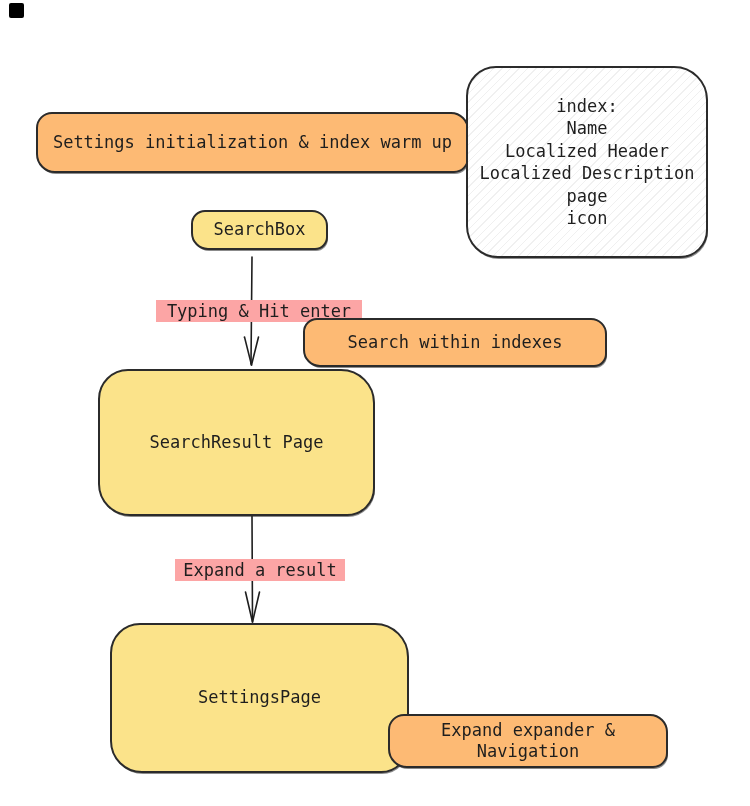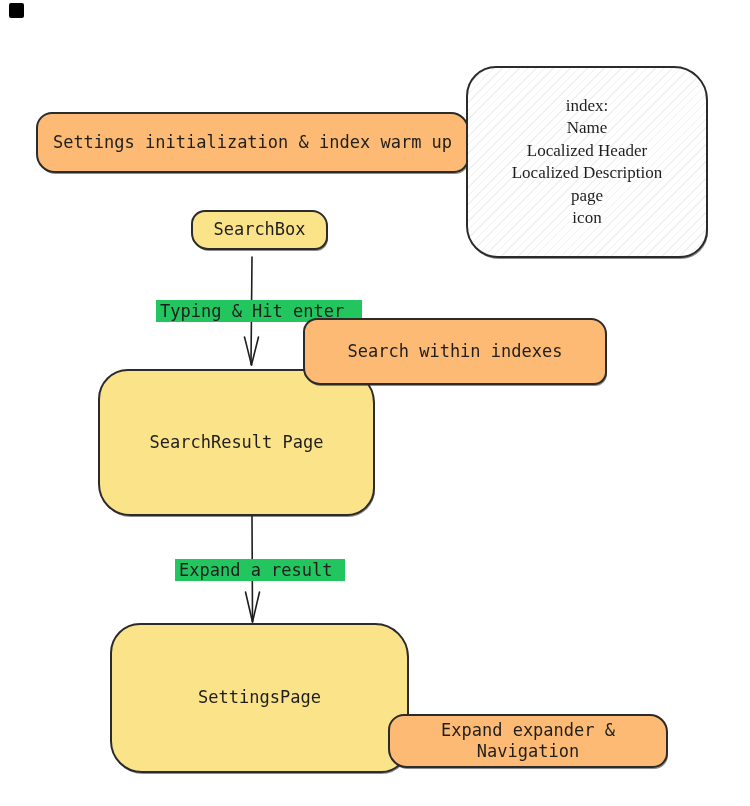--- a/index.html
+++ b/index.html
@@ -14,36 +14,35 @@
     font-size:17px;line-height:1.25;color:#1e1e1e;
   }
   .gray{background:#fdba74;box-shadow:1px 2px 0 -1px rgba(43,43,43,.55);}
   .yellow{background:#fbe38a;box-shadow:1px 2px 0 -1px rgba(43,43,43,.55);}
   .hatch{
     background:
       repeating-linear-gradient(135deg,
         rgba(0,0,0,0.06) 0 1px, rgba(255,255,255,0) 1px 6px),
       #ffffff;
     box-shadow:1px 2px 0 -1px rgba(43,43,43,.55);
-    font-family:Liberation Serif, serif;
   }
   .r-sm{border-radius:14px 16px 13px 17px;}
   .r-md{border-radius:16px 18px 15px 19px;}
   .r-lg{border-radius:30px 34px 28px 32px;}
   #node-warmup      {left:36px;  top:112px; width:433px; height:61px;  z-index:1;}
   #node-index-card  {left:466px; top:66px;  width:242px; height:192px; z-index:2;
                      flex-direction:column;justify-content:center;}
   #node-index-card .line{height:22.5px;line-height:22.5px;white-space:pre;}
   #node-searchbox   {left:191px; top:210px; width:137px; height:40px;  z-index:1;}
   #node-searchresult{left:98px;  top:369px; width:277px; height:147px; z-index:2;}
-  #node-searchwithin{left:303px; top:318px; width:304px; height:67px;  z-index:3;}
+  #node-searchwithin{left:303px; top:318px; width:304px; height:49px;  z-index:3;}
   #node-settingspage{left:110px; top:623px; width:299px; height:150px; z-index:2;}
   #node-expandnav   {left:388px; top:714px; width:280px; height:54px;  z-index:3;}
   .edge-label{
-    position:absolute;background:#22c55e;text-align:left;
+    position:absolute;background:#fca5a5;text-align:center;
     font-size:17px;z-index:1;padding:1px 4px;white-space:pre;
   }
   #label-typing{left:156px; top:300px; width:198px;}
   #label-click {left:175px; top:559px; width:162px;}
   #arrow-layer{position:absolute;left:0;top:0;width:750px;height:806px;z-index:0;}
   #corner-mark{
     position:absolute;left:9px;top:3px;width:15px;height:15px;
     background:#000000;border-radius:2px;z-index:5;
   }
 </style>

